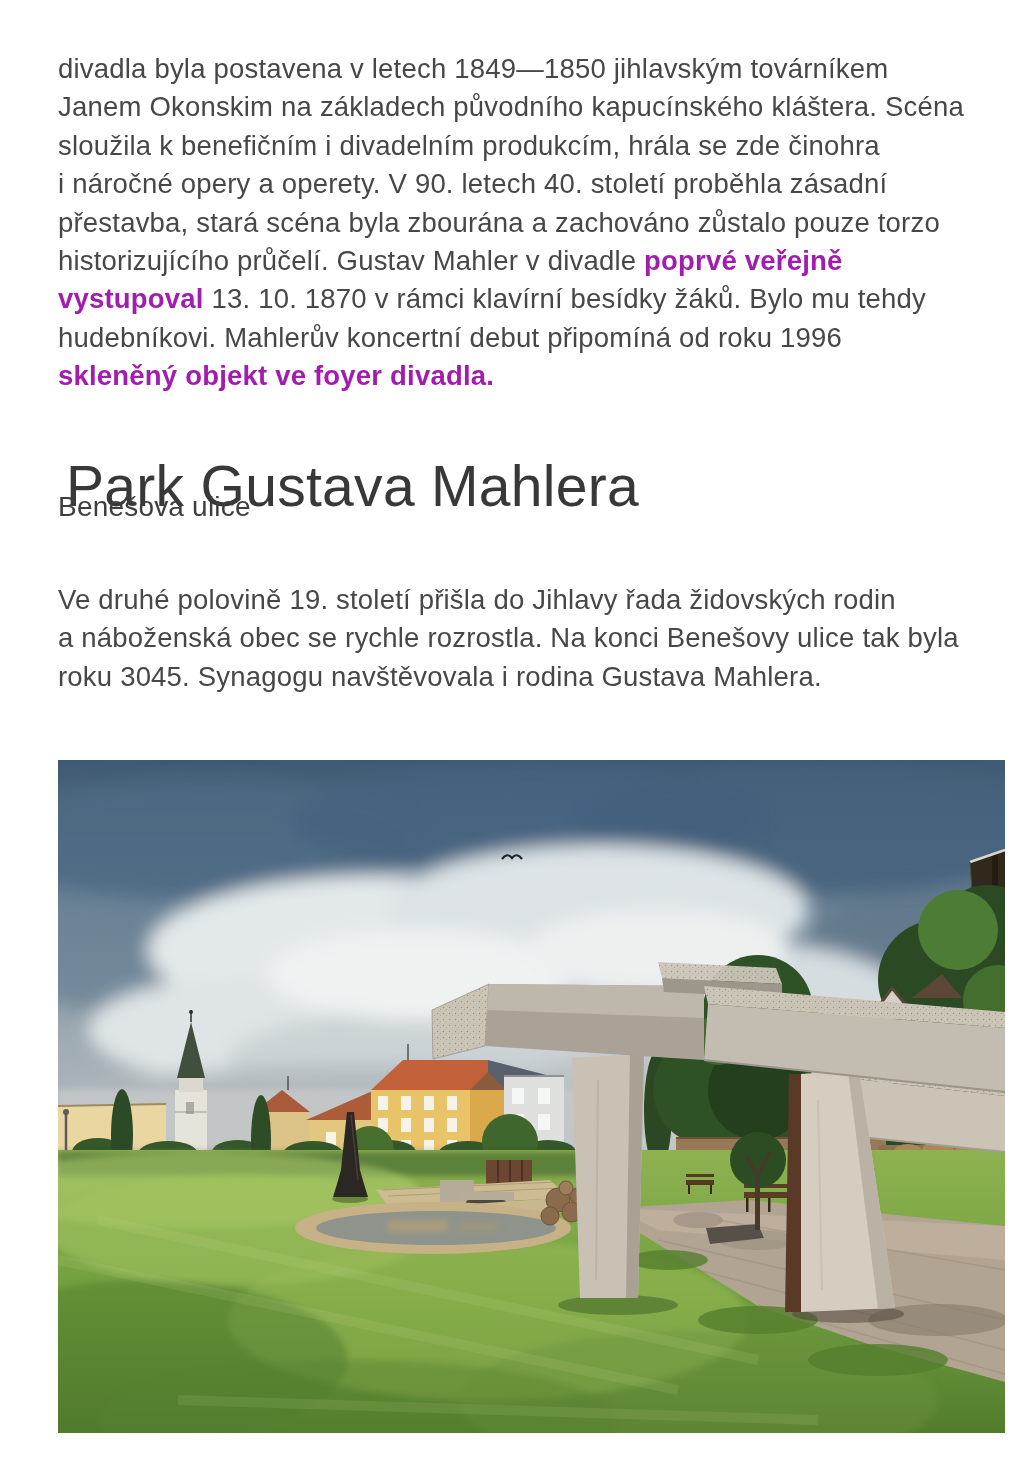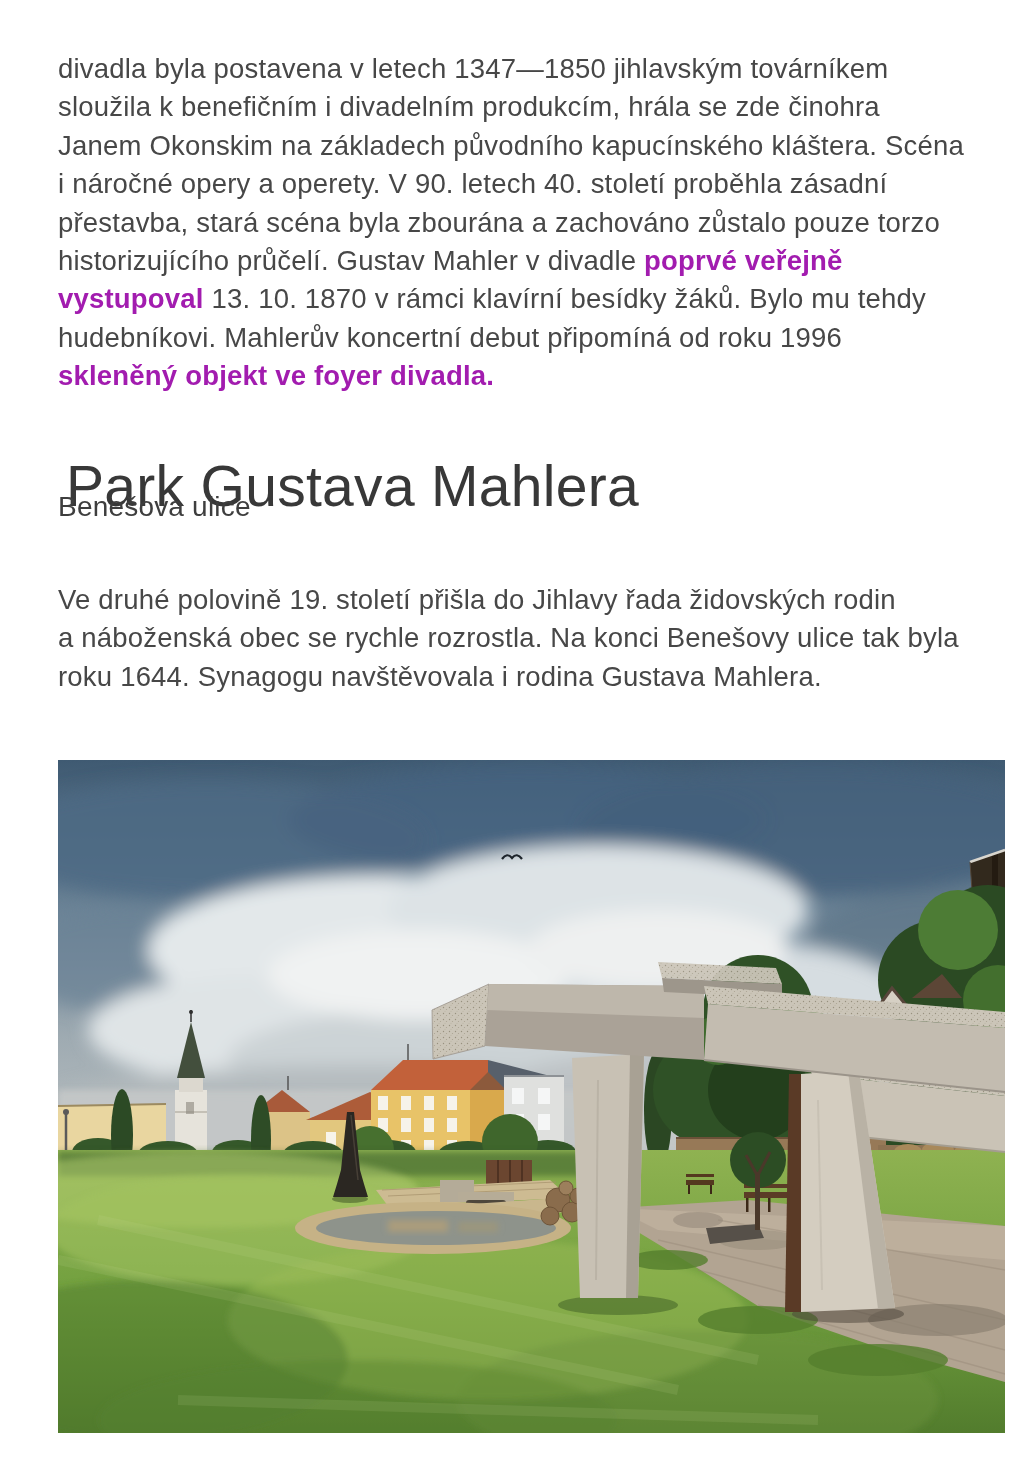--- a/index.html
+++ b/index.html
@@ -20,38 +20,38 @@
   .subtitle{position:absolute;left:58px;top:491px;font-size:28px;color:#3e3e3e;letter-spacing:0.2px;}
   figure.photo{position:absolute;left:58px;top:760px;width:947px;height:673px;margin:0;}
   figure.photo svg{display:block;width:947px;height:673px;}
 </style>
 </head>
 <body>
 
 <main class="page">
 
   <section class="para p1">
-    <div class="line"><span>divadla byla postavena v letech 1347—1850 jihlavským továrníkem</span></div>
+    <div class="line"><span>divadla byla postavena v letech 1849—1850 jihlavským továrníkem</span></div>
+    <div class="line"><span>Janem Okonskim na základech původního kapucínského kláštera. Scéna</span></div>
     <div class="line"><span>sloužila k benefičním i divadelním produkcím, hrála se zde činohra</span></div>
-    <div class="line"><span>Janem Okonskim na základech původního kapucínského kláštera. Scéna</span></div>
     <div class="line"><span>i náročné opery a operety. V 90. letech 40. století proběhla zásadní</span></div>
     <div class="line"><span>přestavba, stará scéna byla zbourána a zachováno zůstalo pouze torzo</span></div>
     <div class="line"><span>historizujícího průčelí. Gustav Mahler v divadle </span><span class="b">poprvé veřejně</span></div>
     <div class="line"><span class="b">vystupoval</span><span> 13. 10. 1870 v rámci klavírní besídky žáků. Bylo mu tehdy</span></div>
     <div class="line"><span>hudebníkovi. Mahlerův koncertní debut připomíná od roku 1996</span></div>
     <div class="line"><span class="b">skleněný objekt ve foyer divadla.</span></div>
   </section>
 
   <h1 class="heading">Park Gustava Mahlera</h1>
   <div class="subtitle">Benešova ulice</div>
 
   <section class="para p2">
     <div class="line"><span>Ve druhé polovině 19. století přišla do Jihlavy řada židovských rodin</span></div>
     <div class="line"><span>a náboženská obec se rychle rozrostla. Na konci Benešovy ulice tak byla</span></div>
-    <div class="line"><span>roku 1644. Synagogu navštěvovala i rodina Gustava Mahlera.</span></div>
+    <div class="line"><span>roku 3045. Synagogu navštěvovala i rodina Gustava Mahlera.</span></div>
   </section>
 
   <figure class="photo">
     <svg viewBox="0 0 947 673" xmlns="http://www.w3.org/2000/svg">
       <defs>
         <linearGradient id="skyG" x1="0" y1="0" x2="0" y2="1">
           <stop offset="0" stop-color="#3f5a72"></stop>
           <stop offset="0.35" stop-color="#6d8598"></stop>
           <stop offset="0.62" stop-color="#9fabb2"></stop>
           <stop offset="1" stop-color="#c7cac9"></stop>

